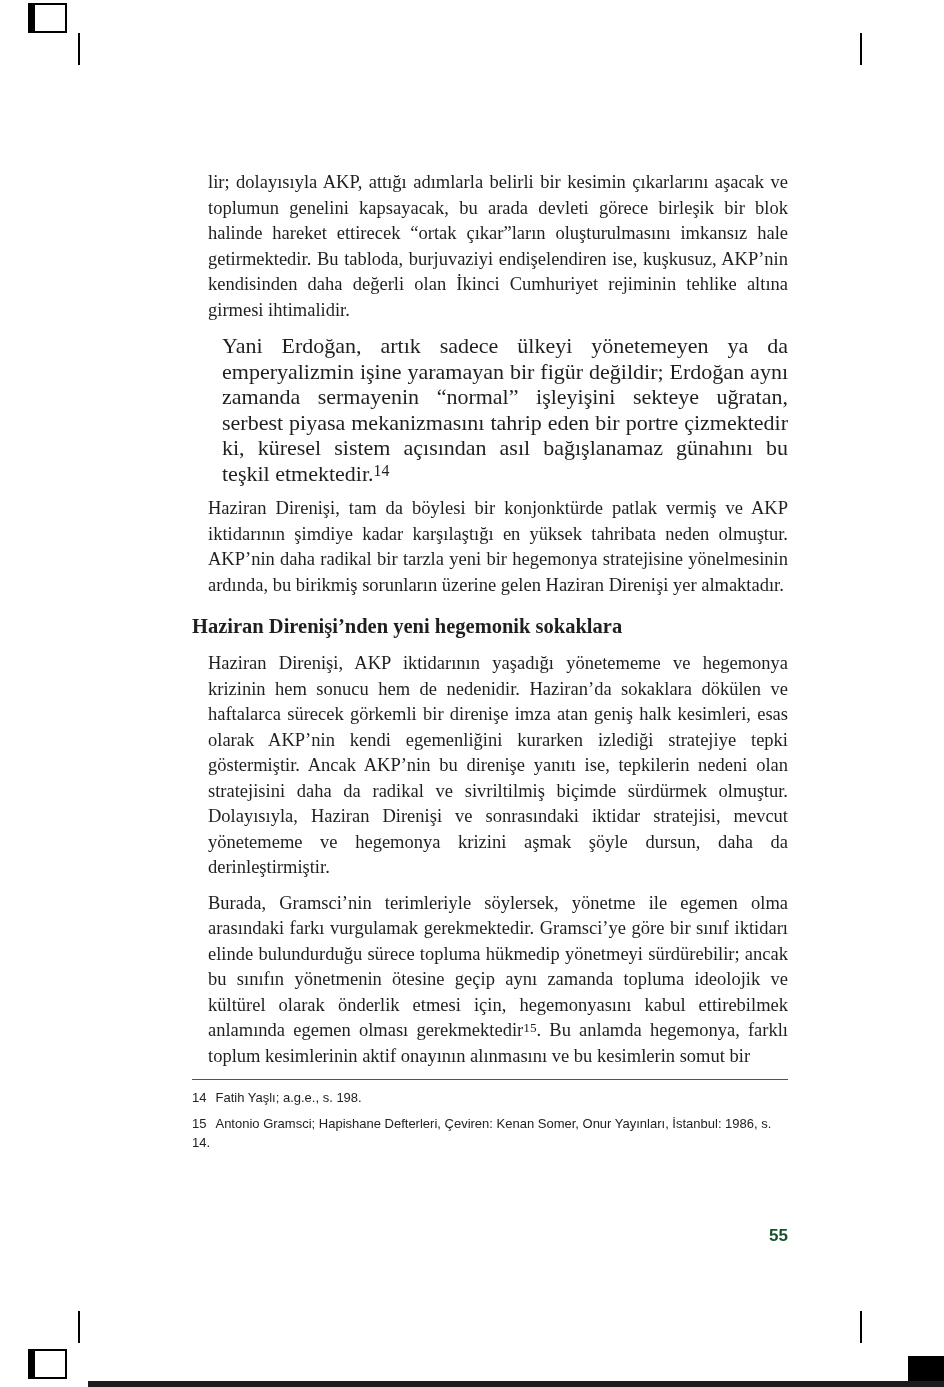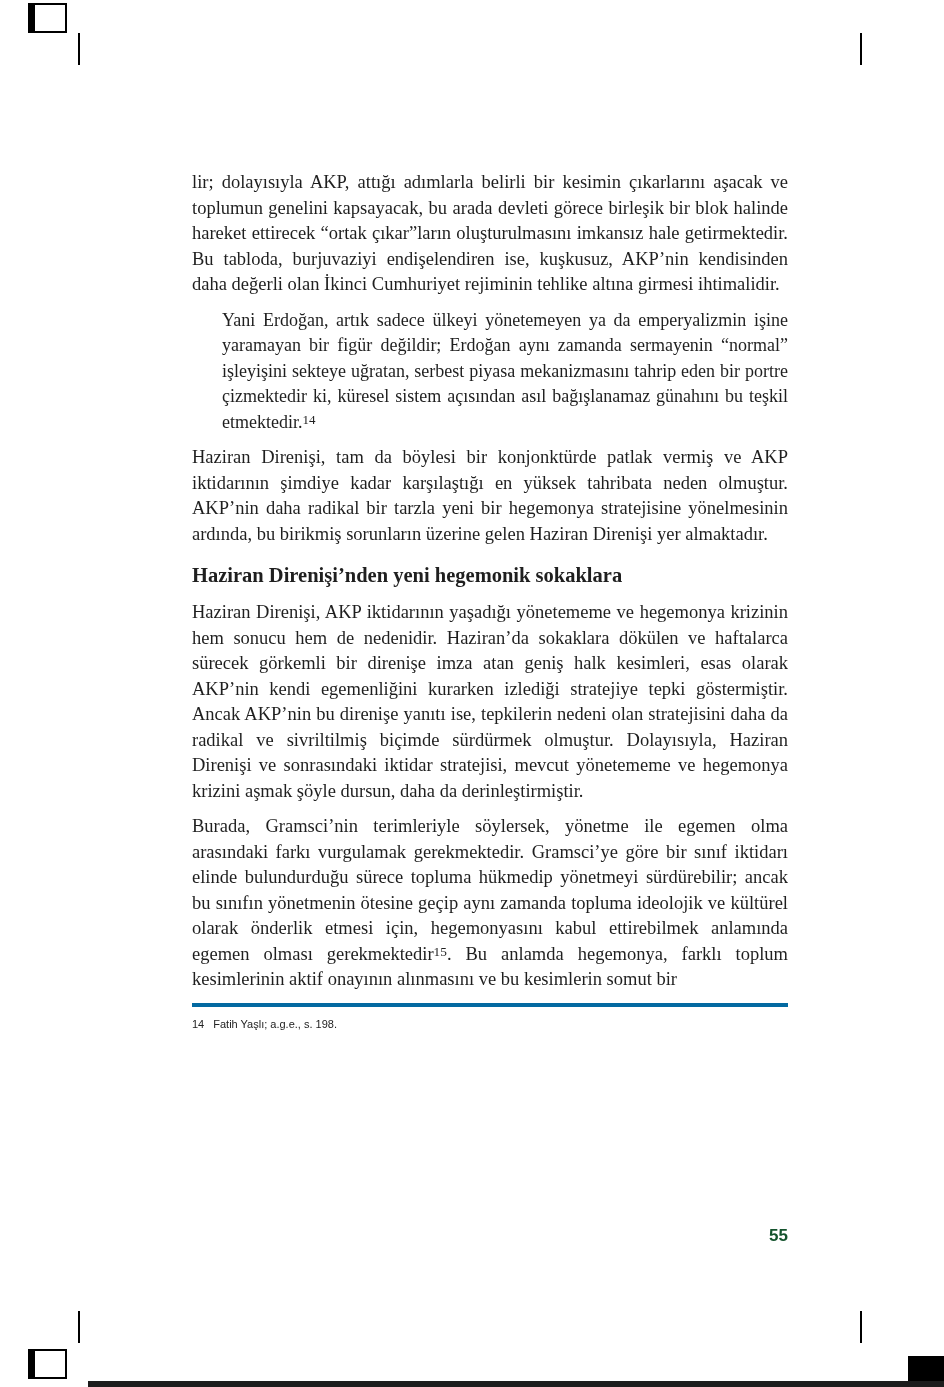--- a/index.html
+++ b/index.html
@@ -31,25 +31,25 @@
     position: absolute;
     left: 192px;
     top: 170px;
     width: 596px;
   }
 
   p.body {
     font-size: 18.5px;
     line-height: 25.5px;
     text-align: justify;
-    margin: 0 0 10px 0;
+    margin: 0 0 10px 16px;
   }
 
   .quote {
-    font-size: 18px;
+    font-size: 22px;
     line-height: 25.5px;
     text-align: justify;
     margin: 0 0 10px 0;
     padding-left: 30px;
   }
 
   h2.heading {
     font-size: 20.5px;
     line-height: 27px;
     font-weight: bold;
@@ -60,24 +60,24 @@
   sup.fnref {
     font-size: 0.72em;
     line-height: 0;
     vertical-align: baseline;
     position: relative;
     top: -0.3em;
   }
 
   .footnotes {
     margin-top: 3px;
-    border-top: 4px solid #0369a1;
+    border-top: 1px solid #0369a1;
     padding-top: 8px;
     font-family: "Liberation Sans", sans-serif;
-    font-size: 11px;
+    font-size: 13px;
     line-height: 19px;
     color: #222222;
     text-align: left;
   }
   .footnote { margin: 0 0 7px 0; }
   .fn-num { margin-right: 9px; }
 
   .page-number {
     position: absolute;
     left: 192px;
@@ -119,19 +119,22 @@
     <p class="body">Haziran Direnişi, AKP iktidarının yaşadığı yönetememe ve hegemonya krizinin hem sonucu hem de nedenidir. Haziran’da sokaklara dökülen ve haftalarca sürecek görkemli bir direnişe imza atan geniş halk kesimleri, esas olarak AKP’nin kendi egemenliğini kurarken izlediği stratejiye tepki göstermiştir. Ancak AKP’nin bu direnişe yanıtı ise, tepkilerin nedeni olan stratejisini daha da radikal ve sivriltilmiş biçimde sürdürmek olmuştur. Dolayısıyla, Haziran Direnişi ve sonrasındaki iktidar stratejisi, mevcut yönetememe ve hegemonya krizini aşmak şöyle dursun, daha da derinleştirmiştir.</p>
 
     <p class="body">
       <span>Burada, Gramsci’nin terimleriyle söylersek, yönetme ile egemen olma arasındaki farkı vurgulamak gerekmektedir. Gramsci’ye göre bir sınıf iktidarı elinde bulundurduğu sürece topluma hükmedip yönetmeyi sürdürebilir; ancak bu sınıfın yönetmenin ötesine geçip aynı zamanda topluma ideolojik ve kültürel olarak önderlik etmesi için, hegemonyasını kabul ettirebilmek anlamında egemen olması gerekmektedir</span><sup class="fnref">15</sup><span>. Bu anlamda hegemonya, farklı toplum kesimlerinin aktif onayının alınmasını ve bu kesimlerin somut bir</span>
     </p>
 
     <div class="footnotes">
       <div class="footnote">
         <span class="fn-num">14</span><span>Fatih Yaşlı; a.g.e., s. 198.</span>
       </div>
+      <div class="footnote">
+        <span class="fn-num">15</span><span>Antonio Gramsci; Hapishane Defterleri, Çeviren: Kenan Somer, Onur Yayınları, İstanbul: 1986, s. 14.</span>
+      </div>
     </div>
 
   </div>
 
   <div class="page-number">55</div>
 
 </div>
 
 </body></html>

